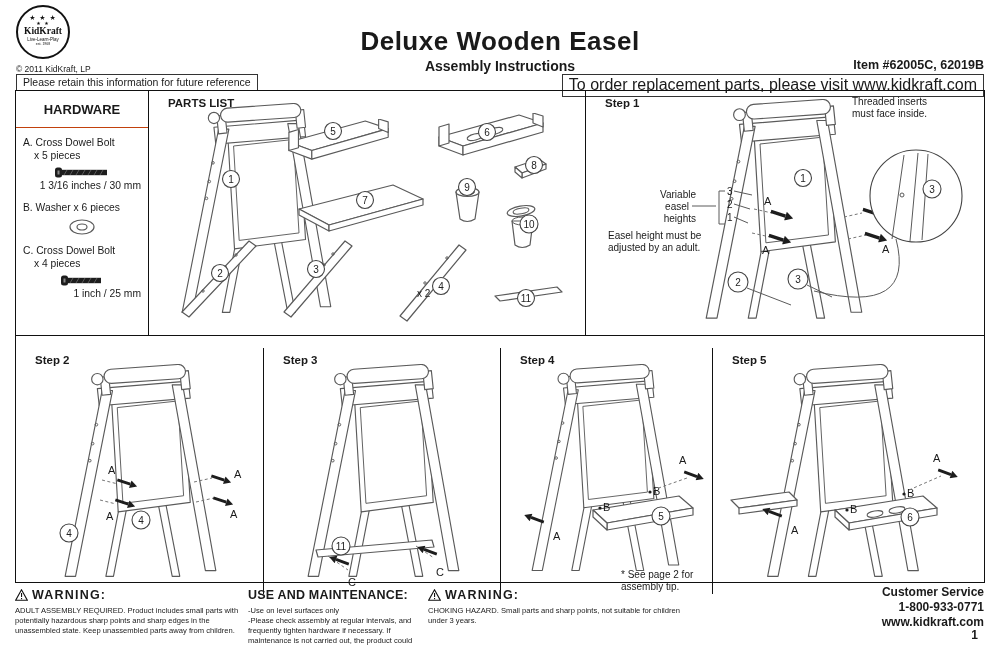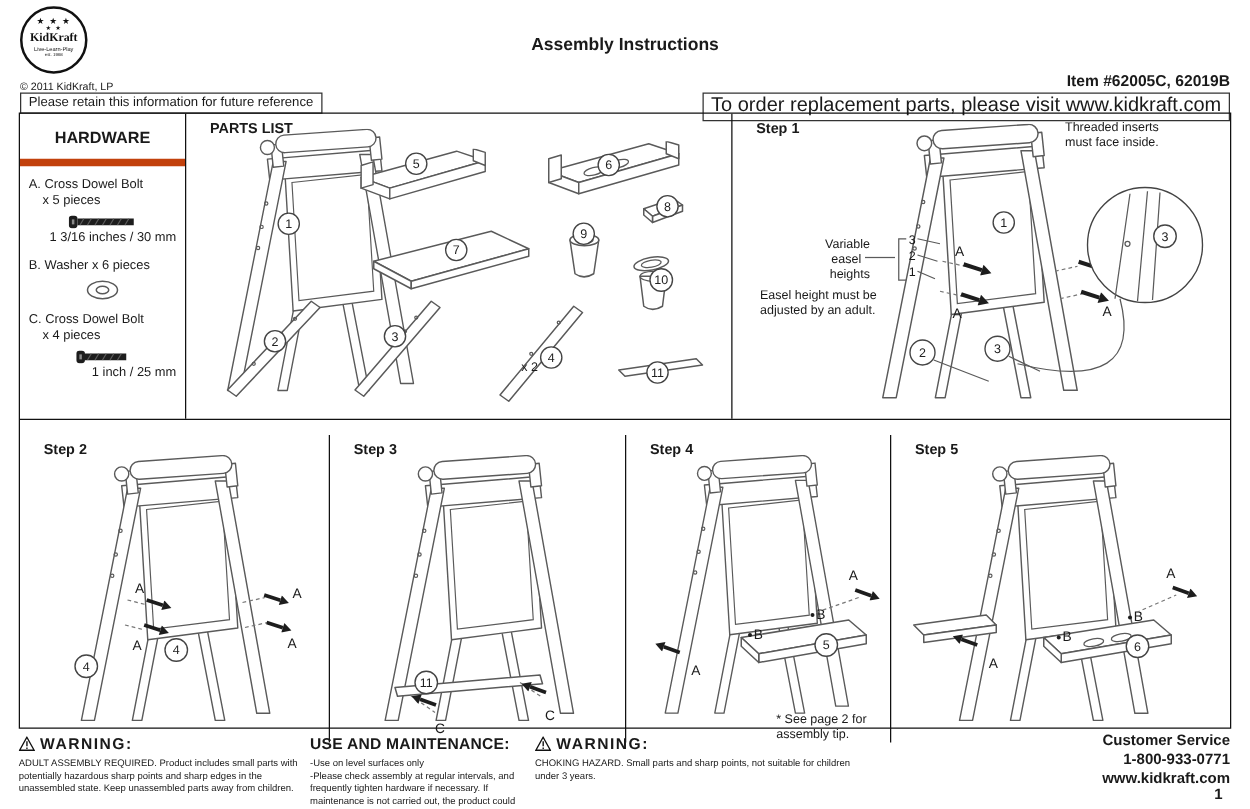--- a/index.html
+++ b/index.html
@@ -34,21 +34,21 @@
   .c-parts { width:437px; }
   .c-step1 { flex:1; }
   .c-step2 { width:248px; }
   .c-step3 { width:237px; }
   .c-step4 { width:212px; }
   .c-step5 { flex:1; }
 
   .cell-title { position:absolute; left:9px; top:6px; font-size:11.5px; font-weight:bold; z-index:3;padding-left:10px; }
 
   
-  .hw-title { text-align:center; font-weight:bold; font-size:13px; padding:11px 0 10px; border-bottom:6px solid #c2410c; }
+  .hw-title { text-align:center; font-weight:bold; font-size:13px; padding:11px 0 10px; border-bottom:1px solid #c2410c; }
   .hw-body { padding:9px 7px; font-size:10.3px; line-height:1.25; }
   .hw-item { margin-bottom:9px; }
   .hw-ind { padding-left:11px; }
   .hw-size { text-align:right; margin-top:2px; }
   .hw-icon { display:block; margin:4px auto 0; }
 
   svg { display:block; }
   .ln { fill:#fff; stroke:#5a5a5a; stroke-width:1.2; stroke-linejoin:round; }
   .lnth { fill:none; stroke:#5a5a5a; stroke-width:1; }
   .dk { fill:#1d1d1d; stroke:none; }
@@ -109,20 +109,21 @@
     <div class="stars1">★ ★ ★</div>
     <div class="stars2">★ ★</div>
     <div class="brand">KidKraft</div>
     <div class="tagline">Live-Learn-Play</div>
     <div class="est">est. 1968</div>
   </div>
   <div class="copyright">© 2011 KidKraft, LP</div>
   <div class="retain-box">Please retain this information for future reference</div>
 
   <div class="title-wrap">
+    <div class="doc-title">Deluxe Wooden Easel</div>
     <div class="doc-subtitle">Assembly Instructions</div>
   </div>
 
   <div class="item-num">Item #62005C, 62019B</div>
   <div class="replace-box">To order replacement parts, please visit www.kidkraft.com</div>
 
   <div class="grid">
 
     <div class="row1">
 

